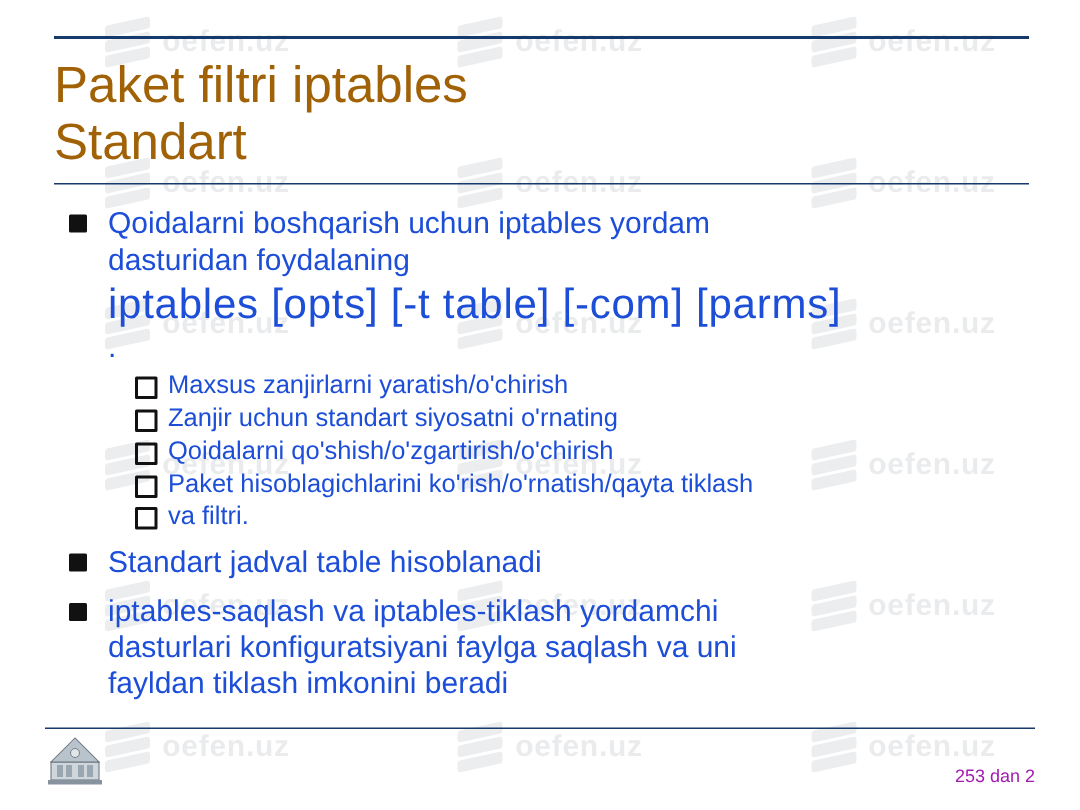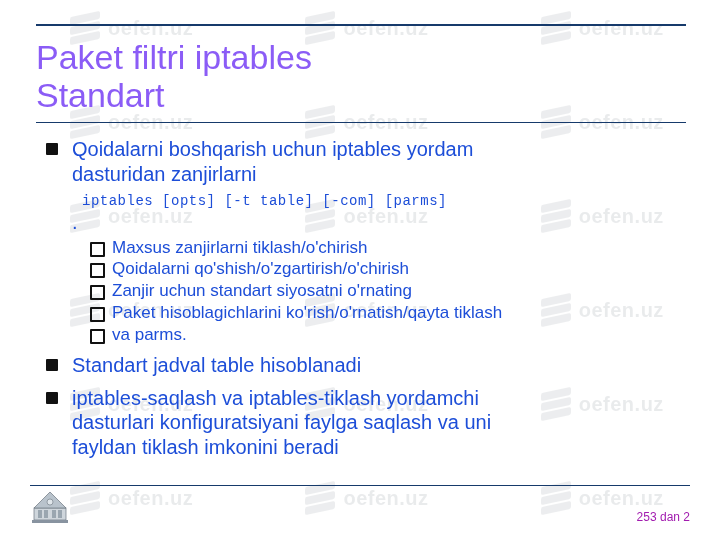--- a/index.html
+++ b/index.html
@@ -17,34 +17,34 @@
   .wm-unit { display: flex; align-items: center; gap: 8px; opacity: 0.18; }
   .wm-stack { display: flex; flex-direction: column; gap: 2px; }
   .wm-layerline { width: 30px; height: 8px; background: #9aa1a8; transform: skewY(-12deg); border-radius: 2px; }
   .wm-text { font-size: 20px; font-weight: 600; color: #8c949c; letter-spacing: 0.5px; }
 
   
   .slide { position: absolute; inset: 0; z-index: 1; padding: 24px 34px 18px 34px; display: flex; flex-direction: column; }
   .rule { height: 2px; background: #163a6b; margin: 0 0 8px 2px; }
   .rule.thin { height: 1px; margin-top: 6px; margin-bottom: 0; }
   .title {
-    color: #8b5cf6;
+    color: #a16207;
     font-size: 34px;
     font-weight: 400;
     line-height: 1.12;
     margin: 4px 0 2px 2px;
   }
   .content { margin-top: 14px; color: #1d4ed8; }
   ul.main { list-style: none; padding-left: 6px; }
   ul.main > li { position: relative; padding-left: 32px; margin-bottom: 8px; font-size: 20px; line-height: 1.22; }
   ul.main > li::before {
     content: ""; position: absolute; left: 6px; top: 6px;
     width: 12px; height: 12px; background: #111; border-radius: 1px;
   }
-  .code { font-family: Liberation Mono, monospace; font-size: 14px; letter-spacing: 0.5px; white-space: pre; margin-left: 10px; }
+  .code { font-family: Liberation Sans, sans-serif; font-size: 28px; letter-spacing: 0.5px; white-space: pre; }
   ul.sub { list-style: none; padding-left: 16px; margin-top: 2px; }
   ul.sub > li { position: relative; padding-left: 24px; font-size: 17px; line-height: 1.28; }
   ul.sub > li::before {
     content: ""; position: absolute; left: 2px; top: 5px;
     width: 11px; height: 11px; border: 2px solid #111; background: transparent; border-radius: 1px;
   }
   .footer { position: absolute; left: 0; right: 0; bottom: 16px; display: flex; align-items: flex-end; justify-content: space-between; padding: 0 30px 0 30px; }
   .footer-rule { position: absolute; left: 30px; right: 30px; bottom: 54px; height: 1px; background: #163a6b; }
   .crest { width: 40px; height: 34px; position: relative; }
   .crest svg { width: 100%; height: 100%; }
@@ -217,29 +217,29 @@
   <h1 class="title">
     <span>Paket filtri iptables</span><br>
     <span>Standart</span>
   </h1>
   <div class="rule thin"></div>
 
   <div class="content">
     <ul class="main">
       <li>
         <span>Qoidalarni boshqarish uchun iptables yordam</span><br>
-        <span>dasturidan zanjirlarni</span><br>
+        <span>dasturidan foydalaning</span><br>
         <span class="code">iptables [opts] [-t table] [-com] [parms]</span><br>
         <span>.</span>
         <ul class="sub">
-          <li><span>Maxsus zanjirlarni tiklash/o'chirish</span></li>
+          <li><span>Maxsus zanjirlarni yaratish/o'chirish</span></li>
+          <li><span>Zanjir uchun standart siyosatni o'rnating</span></li>
           <li><span>Qoidalarni qo'shish/o'zgartirish/o'chirish</span></li>
-          <li><span>Zanjir uchun standart siyosatni o'rnating</span></li>
           <li><span>Paket hisoblagichlarini ko'rish/o'rnatish/qayta tiklash</span></li>
-          <li><span>va parms.</span></li>
+          <li><span>va filtri.</span></li>
         </ul>
       </li>
       <li>
         <span>Standart jadval table hisoblanadi</span>
       </li>
       <li>
         <span>iptables-saqlash va iptables-tiklash yordamchi</span><br>
         <span>dasturlari konfiguratsiyani faylga saqlash va uni</span><br>
         <span>fayldan tiklash imkonini beradi</span>
       </li>

